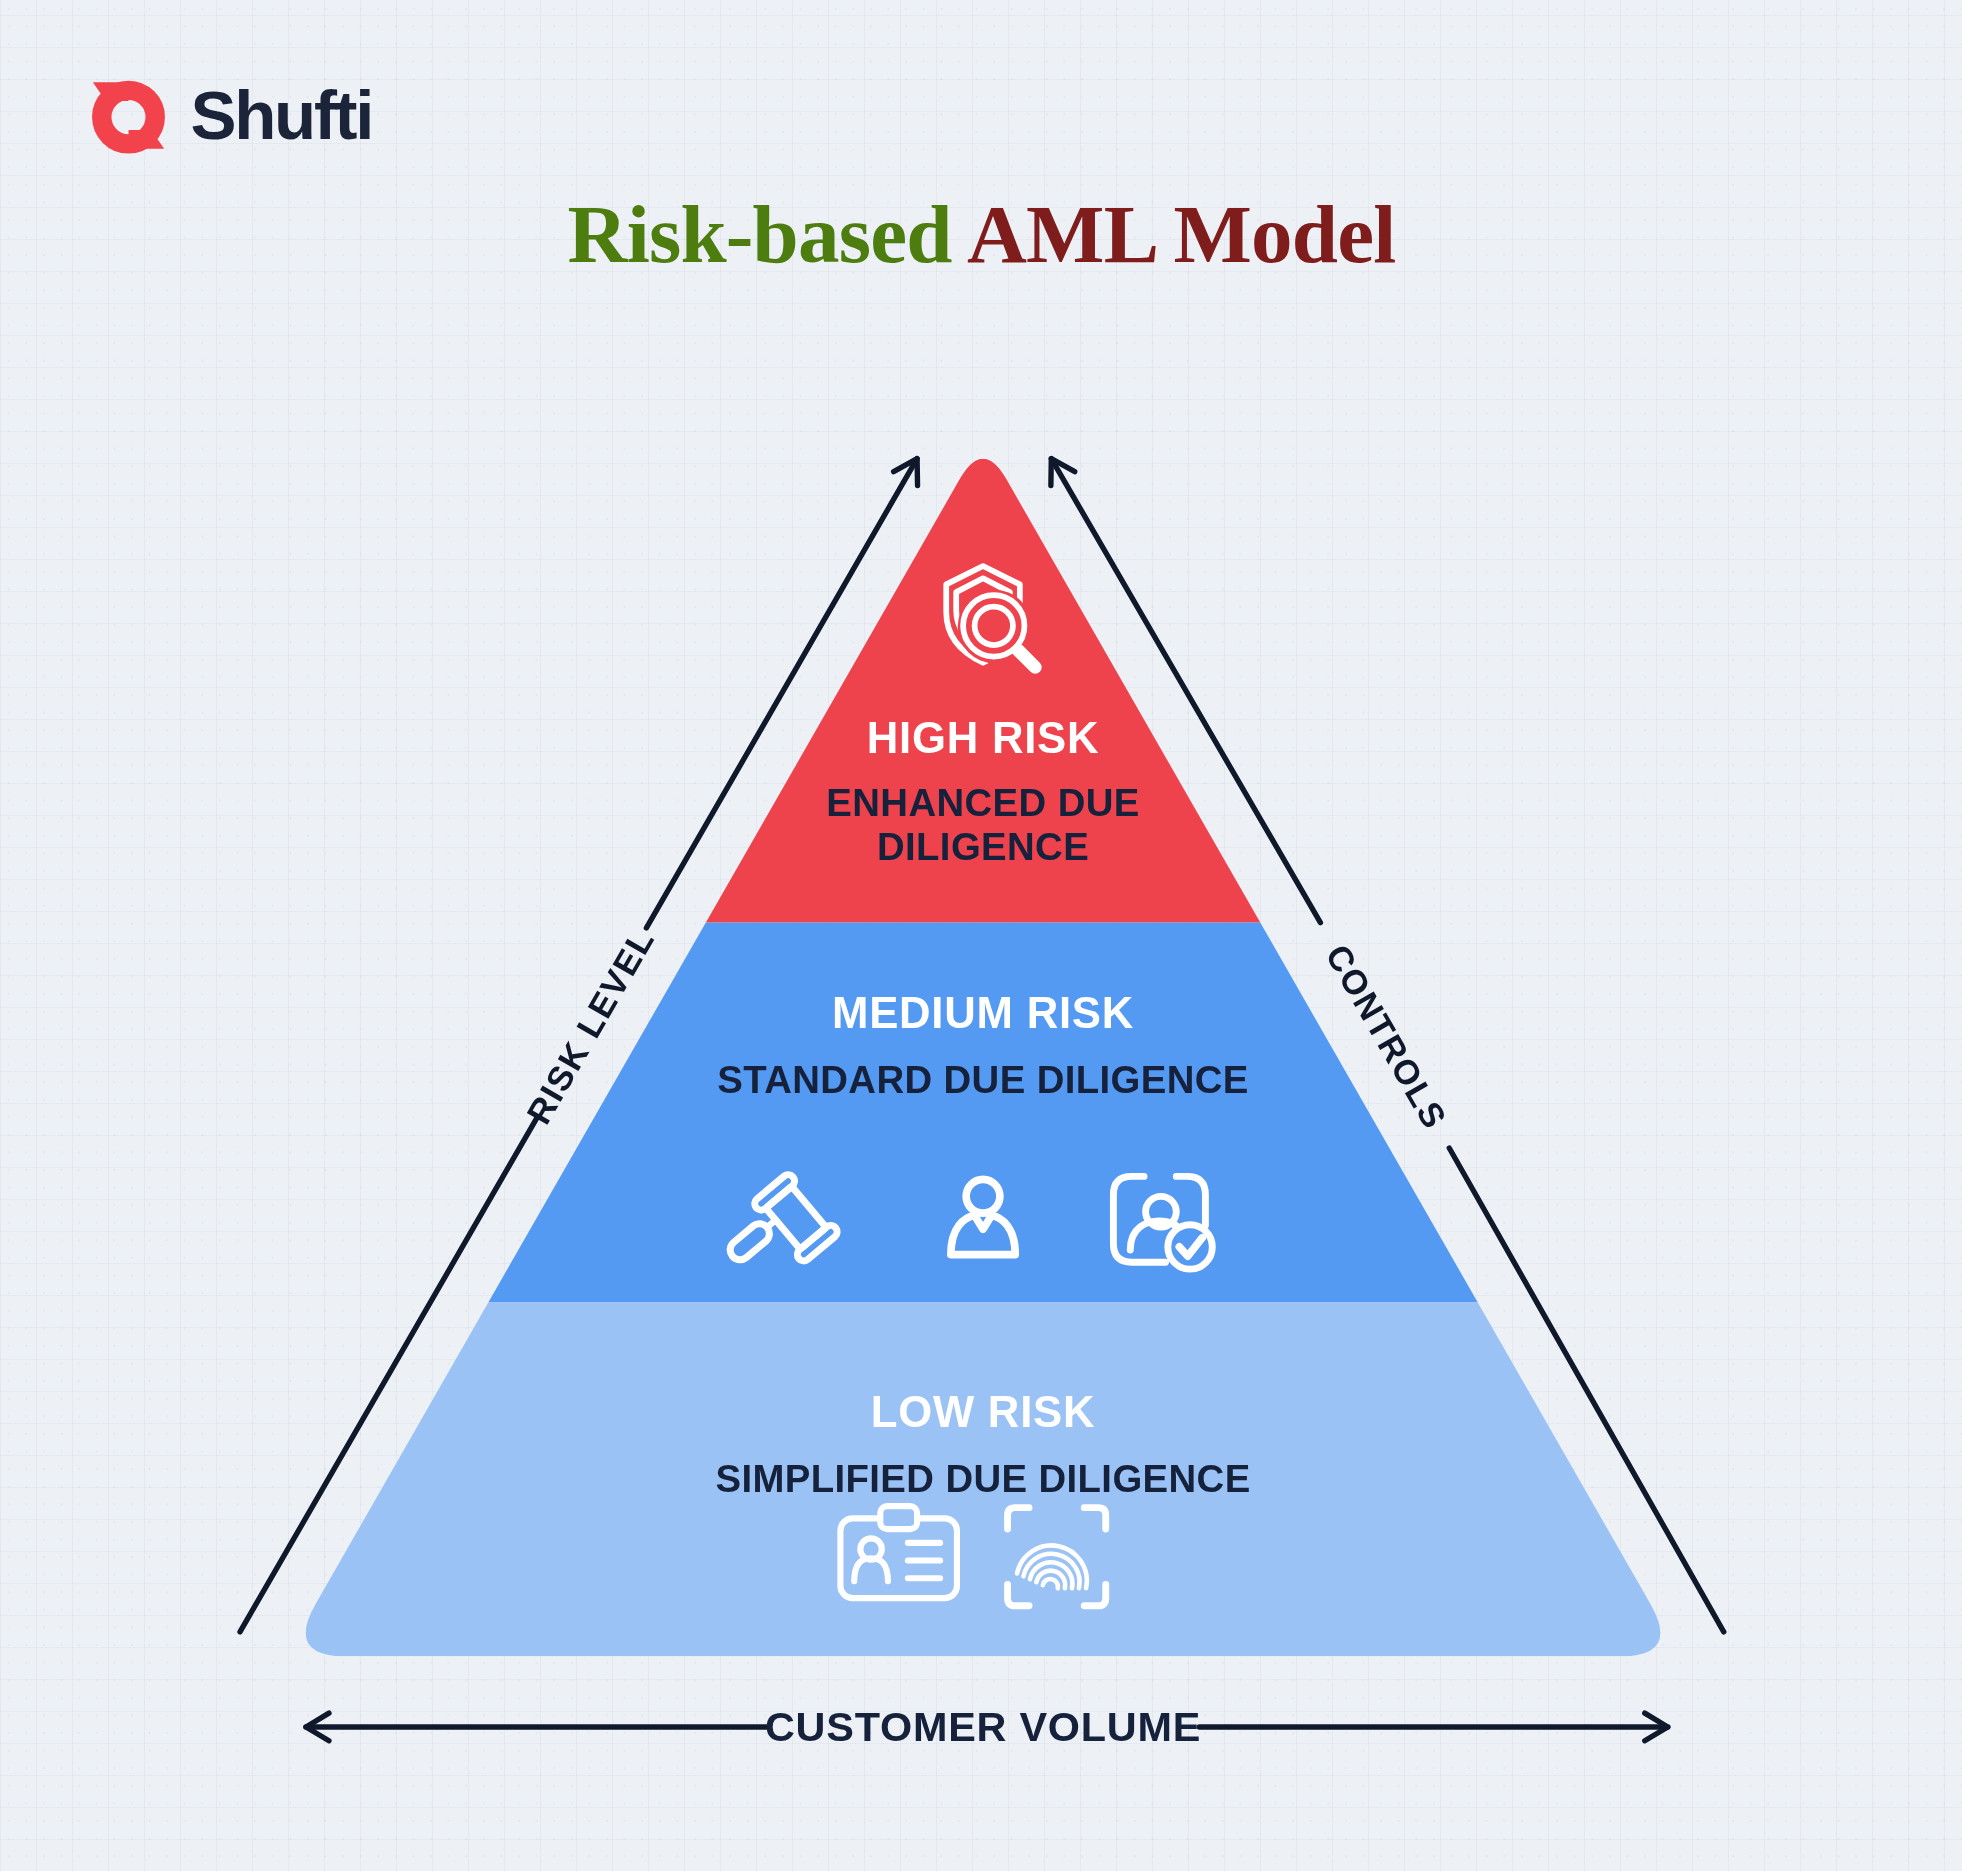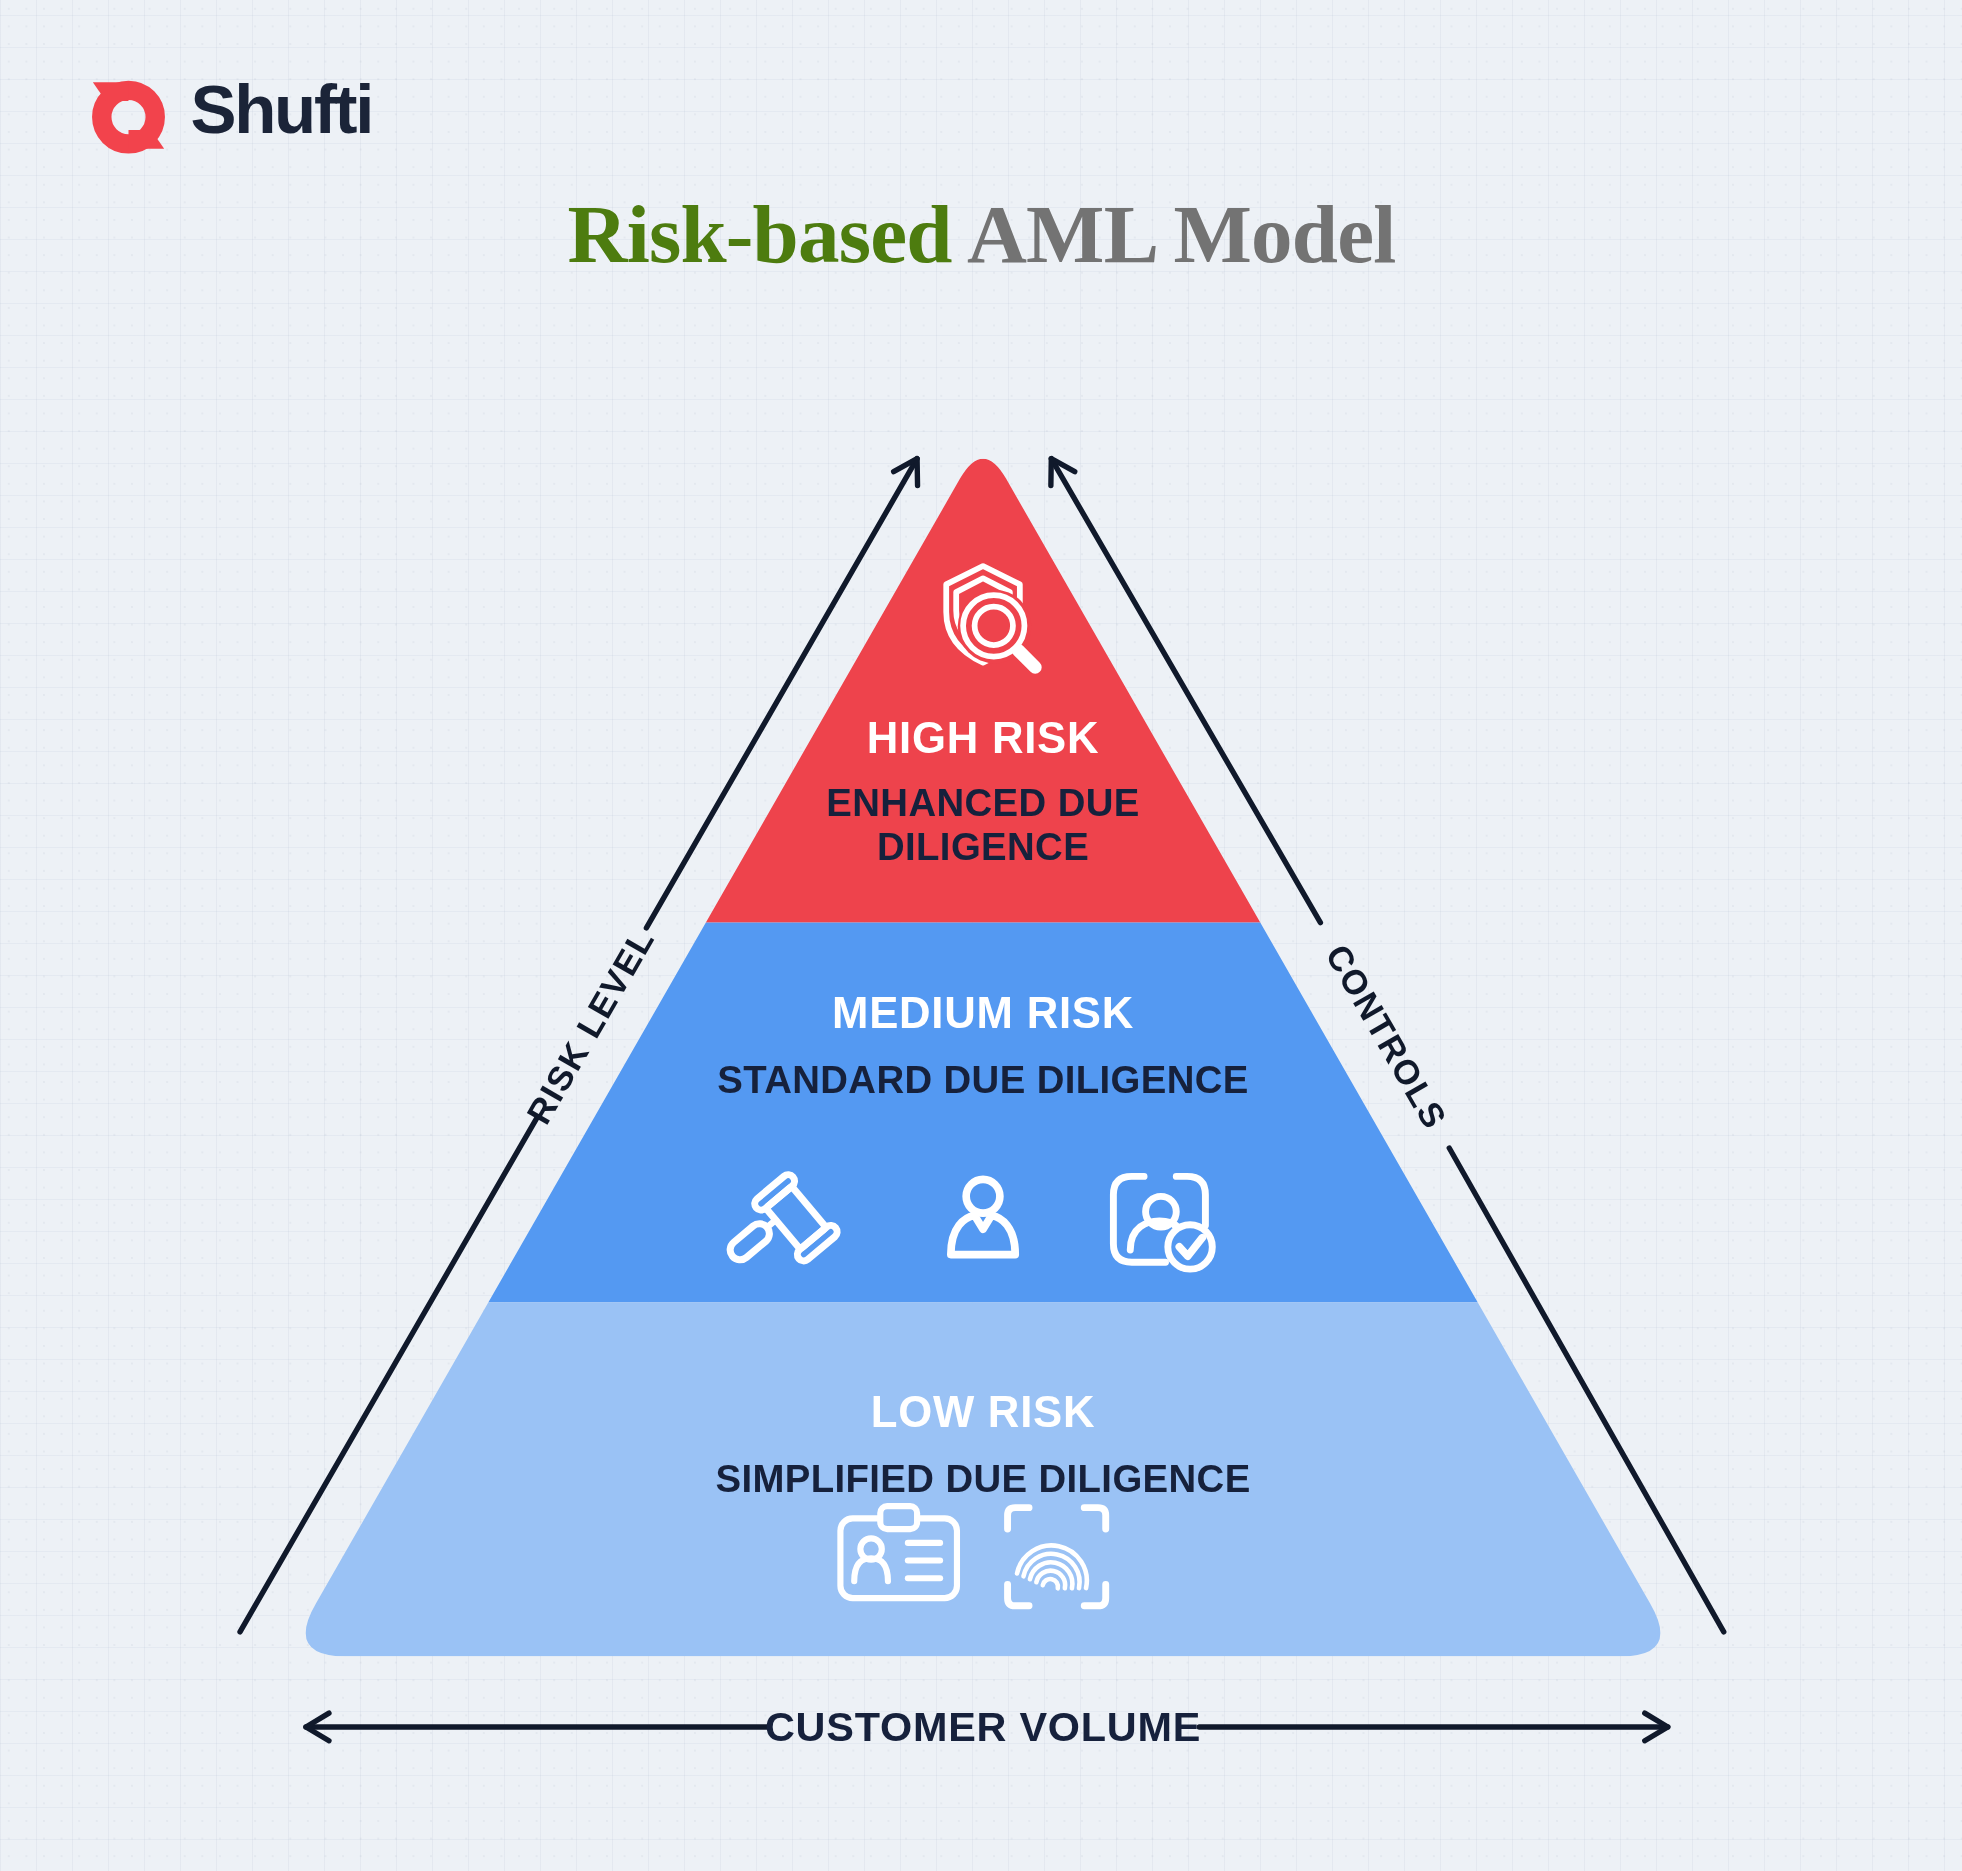--- a/index.html
+++ b/index.html
@@ -6,26 +6,26 @@
   body{
     width:1963px;height:1872px;position:relative;overflow:hidden;
     background-color:#EDF1F6;
     background-image:
       radial-gradient(rgba(140,152,175,0.10) 1px, transparent 1px),
       repeating-linear-gradient(90deg, rgba(130,145,175,0.09) 0 1.2px, transparent 1.2px 36px),
       repeating-linear-gradient(0deg, rgba(130,145,175,0.08) 0 1.2px, transparent 1.2px 32px);
     background-size:17.6px 17.6px, auto auto, auto auto;
     font-family:"Liberation Sans",sans-serif;
   }
-  .logo{position:absolute;left:88px;top:75px;display:flex;gap:21.5px;}
+  .logo{position:absolute;left:88px;top:75px;display:flex;align-items:center;gap:21.5px;}
   .logo-text{font-size:69px;font-weight:700;color:#1B2438;letter-spacing:-2.3px;line-height:1;}
   .title{position:absolute;top:187px;left:0;right:0;text-align:center;
          font-family:"Liberation Serif",serif;font-size:83px;font-weight:700;line-height:1.15;letter-spacing:-0.8px;}
   .title-highlight{color:#4d7c0f;}
-  .title-rest{color:#737373;}
+  .title-rest{color:#7f1d1d;}
   svg text{font-family:"Liberation Sans",sans-serif;font-weight:700;}
   .tier-label{fill:#FFFFFF;font-size:57px;letter-spacing:1px;}
   .tier-sublabel{fill:#16213C;font-size:50px;letter-spacing:0.5px;}
   .axis-label{fill:#10192B;font-size:45px;letter-spacing:2px;}
   .bottom-label{fill:#16213C;font-size:54px;letter-spacing:1px;}
   .axis-line{stroke:#10192B;stroke-width:7;stroke-linecap:round;fill:none;}
   .wicon{stroke:#FFFFFF;fill:none;stroke-linecap:round;stroke-linejoin:round;}
   .diagram{position:absolute;left:0;top:0;}
 </style>
 </head>

